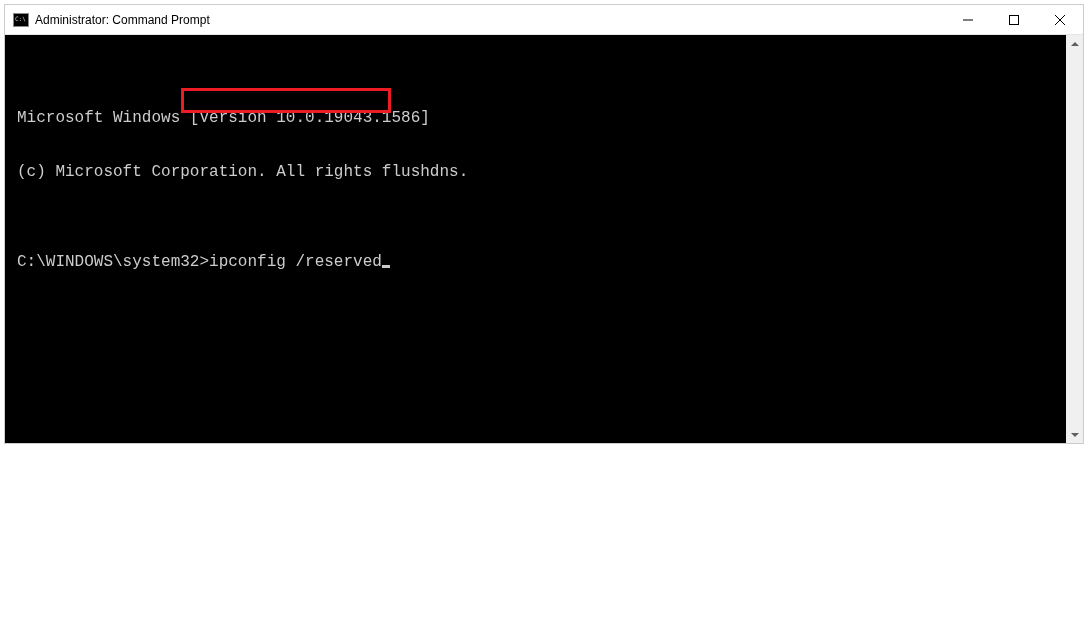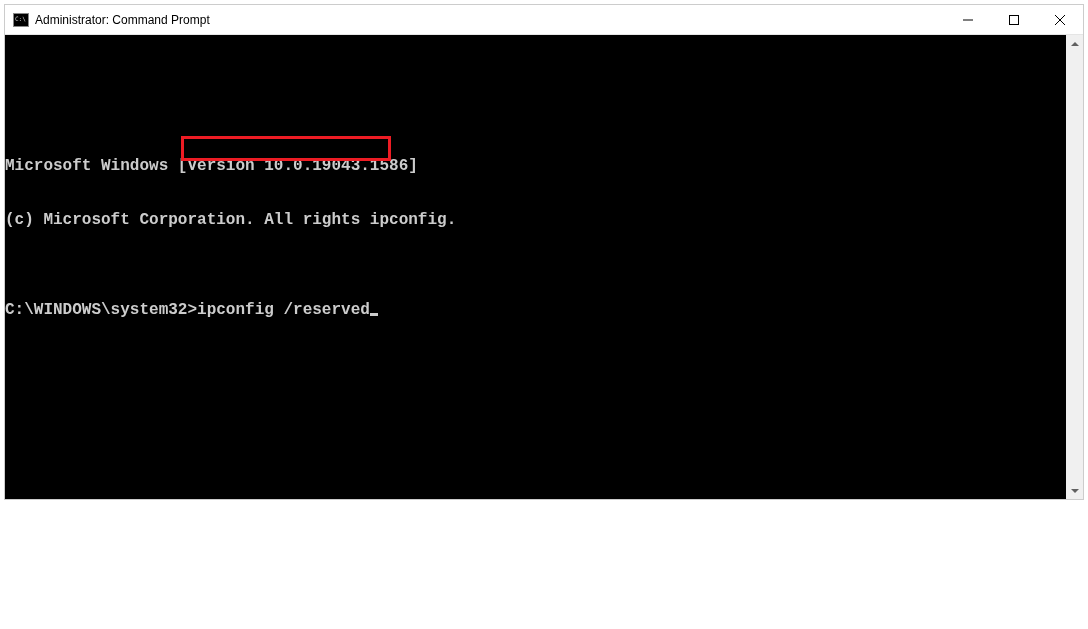--- a/index.html
+++ b/index.html
@@ -9,26 +9,25 @@
       background: #fff;
       font-family: "Segoe UI", Arial, sans-serif;
       overflow: hidden;
       position: relative;
     }
     .window {
       position: absolute;
       left: 4px;
       top: 4px;
       width: 1080px;
-      height: 496px;
+      height: 440px;
       border: 1px solid #ccc;
       background: #000;
       display: flex;
       flex-direction: column;
-      gap: 48px;
     }
     .titlebar {
       height: 30px;
       background: #fff;
       display: flex;
       align-items: center;
       justify-content: space-between;
       border-bottom: 1px solid #e5e5e5;
     }
     .titlebar-left {
@@ -83,22 +82,21 @@
       font-family: Consolas, "Courier New", monospace;
       font-size: 16px;
       line-height: 18px;
       padding: 2px 0 0 0;
       white-space: pre;
       position: relative;
       overflow: hidden;
     }
     .terminal-content {
       position: relative;
-      padding-left: 0px;
-      font-weight: bold;
+      padding-left: 12px;
     }
     .line { white-space: pre; }
     .prompt-line { white-space: pre; }
     .highlight-box {
       position: absolute;
       border: 3px solid #ed1c24;
       pointer-events: none;
     }
     .cursor {
       display: inline-block;
@@ -157,21 +155,21 @@
             <line x1="0" y1="0" x2="10" y2="10" stroke="#000" stroke-width="1"></line>
             <line x1="10" y1="0" x2="0" y2="10" stroke="#000" stroke-width="1"></line>
           </svg>
       </button>
     </div>
   </div>
 
   <div class="terminal">
     <div class="terminal-content">
       <div class="line">Microsoft Windows [Version 10.0.19043.1586]</div>
-      <div class="line">(c) Microsoft Corporation. All rights ipconfig.</div>
+      <div class="line">(c) Microsoft Corporation. All rights flushdns.</div>
       <div class="line"></div>
       <div class="prompt-line"><span>C:\WINDOWS\system32&gt;</span><span>ipconfig /reserved</span><span class="cursor"></span></div>
     </div>
     <div class="highlight-box" id="hlbox" style="left: 176px; top: 53px; width: 210px; height: 25px;"></div>
   </div>
 
   <div class="scrollbar">
     <div class="scroll-btn">
       <svg width="8" height="4" viewBox="0 0 8 4">
           <polygon points="4,0 8,4 0,4" fill="#606060"></polygon>

